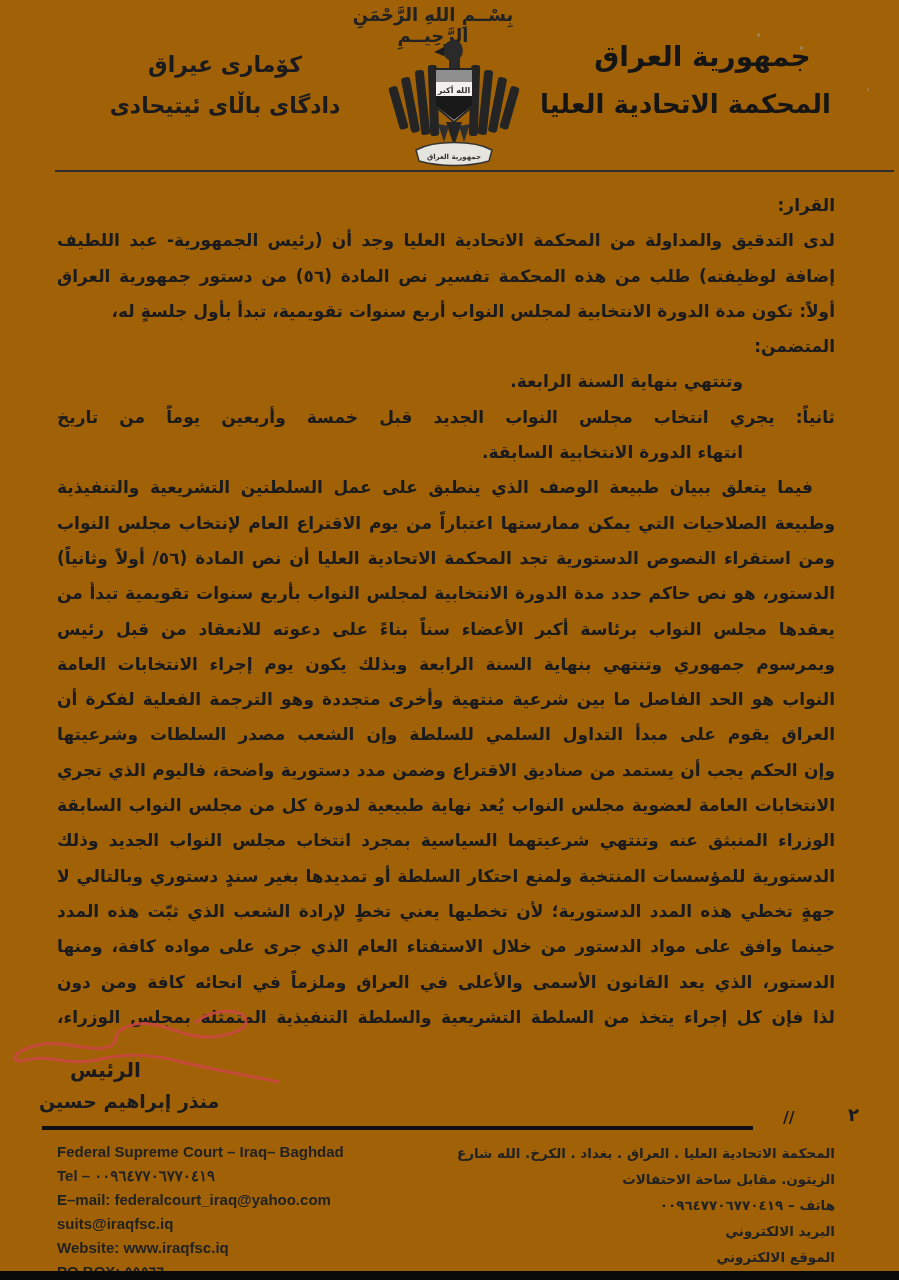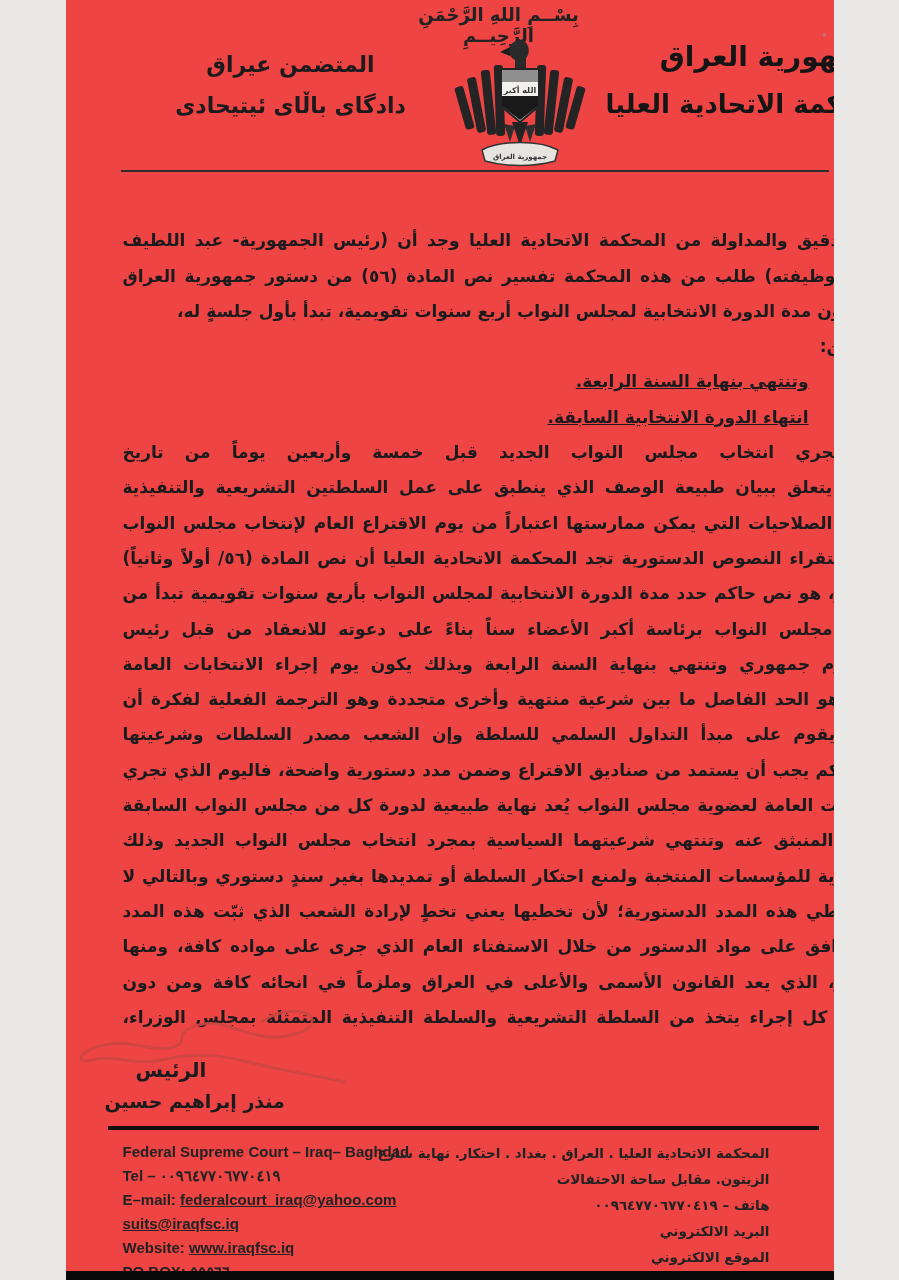--- a/index.html
+++ b/index.html
@@ -1,18 +1,18 @@
 <!DOCTYPE html>
 <html lang="ar"><head>
 <meta charset="utf-8">
 <style>
   html,body{margin:0;padding:0;background:#e9e8e6;}
   .page{
-    position:relative;width:768px;height:1280px;margin:0 auto;
-    background:#ef4444;color:#1b1b1d;overflow:hidden;
+    position:relative;width:899px;height:1280px;margin:0 auto;
+    background:#a16207;color:#1b1b1d;overflow:hidden;
     font-family:"DejaVu Sans","Liberation Sans",sans-serif;
   }
   
   .bismillah{
     position:absolute;left:318px;top:4px;width:230px;text-align:center;
     font-size:18px;font-weight:bold;direction:rtl;color:#222;
   }
   .emblem{position:absolute;left:388px;top:32px;width:132px;height:138px;}
   .hdr-right{position:absolute;left:538px;top:40px;width:295px;direction:rtl;}
   .hdr-right .t1{font-size:28px;font-weight:bold;text-align:center;padding-left:34px;color:#151515;}
@@ -23,33 +23,33 @@
   .hdr-left .k2{font-size:22px;font-weight:bold;margin-top:16px;}
   .hdr-rule{position:absolute;left:55px;right:5px;top:170px;height:2px;background:#2e2e2e;}
   
   .body-text{position:absolute;left:57px;top:188px;width:778px;}
   .bl{
     height:35.3px;line-height:35.3px;font-size:17px;font-weight:bold;
     direction:rtl;overflow:hidden;white-space:normal;color:#1b1b1d;
   }
   .j{text-align:justify;text-align-last:justify;}
   .r{text-align:right;}
-  .pad90{padding-right:92px;text-decoration:underline;}
+  .pad90{padding-right:92px;}
   .ind{text-indent:22px;}
   
   .sig{position:absolute;left:0px;top:1004px;width:300px;height:84px;}
   .pres-title{position:absolute;left:70px;top:1058px;font-size:20px;font-weight:bold;direction:rtl;}
   .pres-name{position:absolute;left:39px;top:1090px;font-size:19px;font-weight:bold;direction:rtl;}
   
   .pg-slashes{position:absolute;left:783px;top:1108px;font-size:16px;font-weight:bold;}
   .pg-num{position:absolute;left:848px;top:1104px;font-size:18px;font-weight:bold;}
   .ftr-rule{position:absolute;left:42px;top:1126px;width:711px;height:4px;background:#101010;}
   .ftr-en{position:absolute;left:57px;top:1140px;width:400px;font-family:"Liberation Sans",sans-serif;}
   .ftr-en .row{font-size:15px;font-weight:bold;line-height:24px;color:#222;}
-  .ftr-en .lnk{text-decoration:underline;text-align:center;}
+  .ftr-en .lnk{text-align:center;}
   .ftr-en .gap{display:inline-block;width:14px;}
   .ftr-ar{position:absolute;right:64px;top:1140px;width:430px;direction:rtl;text-align:right;}
   .ftr-ar .row{font-size:13.5px;font-weight:bold;line-height:26px;color:#222;}
   .bottom-bar{position:absolute;left:0;bottom:0;width:100%;height:9px;background:#0a0a0a;}
   .speck{position:absolute;background:#9a9a9a;border-radius:50%;opacity:.55;}
 </style>
 </head>
 <body>
 
 <div class="page">
@@ -89,39 +89,39 @@
       <text x="66" y="127" font-size="7" font-weight="bold" text-anchor="middle" fill="#333">جمهورية العراق</text>
     </svg>
   </div>
 
   <div class="hdr-right">
     <div class="t1">جمهورية العراق</div>
     <div class="t2">المحكمة الاتحادية العليا</div>
   </div>
 
   <div class="hdr-left">
-    <div class="k1">المتضمن عيراق</div>
+    <div class="k1">كۆمارى عيراق</div>
     <div class="k2">دادگای باڵای ئیتیحادی</div>
   </div>
 
   <div class="hdr-rule"></div>
 
   <div class="speck" style="left:757px;top:33px;width:3px;height:4px;"></div>
   <div class="speck" style="left:800px;top:46px;width:3px;height:4px;"></div>
   <div class="speck" style="left:867px;top:88px;width:2px;height:3px;"></div>
 
   <div class="body-text">
     <div class="bl r">القرار:</div>
     <div class="bl j">لدى التدقيق والمداولة من المحكمة الاتحادية العليا وجد أن (رئيس الجمهورية- عبد اللطيف جمال رشيد/</div>
     <div class="bl j">إضافة لوظيفته) طلب من هذه المحكمة تفسير نص المادة (٥٦) من دستور جمهورية العراق لسنة ٢٠٠٥،</div>
     <div class="bl r">أولاً: تكون مدة الدورة الانتخابية لمجلس النواب أربع سنوات تقويمية، تبدأ بأول جلسةٍ له،</div>
     <div class="bl r">المتضمن:</div>
     <div class="bl r pad90">وتنتهي بنهاية السنة الرابعة.</div>
+    <div class="bl j">ثانياً: يجري انتخاب مجلس النواب الجديد قبل خمسة وأربعين يوماً من تاريخ</div>
     <div class="bl r pad90">انتهاء الدورة الانتخابية السابقة.</div>
-    <div class="bl j">ثانياً: يجري انتخاب مجلس النواب الجديد قبل خمسة وأربعين يوماً من تاريخ</div>
     <div class="bl j ind">فيما يتعلق ببيان طبيعة الوصف الذي ينطبق على عمل السلطتين التشريعية والتنفيذية</div>
     <div class="bl j">وطبيعة الصلاحيات التي يمكن ممارستها اعتباراً من يوم الاقتراع العام لإنتخاب مجلس النواب الجديد.</div>
     <div class="bl j">ومن استقراء النصوص الدستورية تجد المحكمة الاتحادية العليا أن نص المادة (٥٦/ أولاً وثانياً) من</div>
     <div class="bl j">الدستور، هو نص حاكم حدد مدة الدورة الانتخابية لمجلس النواب بأربع سنوات تقويمية تبدأ من أول جلسة</div>
     <div class="bl j">يعقدها مجلس النواب برئاسة أكبر الأعضاء سناً بناءً على دعوته للانعقاد من قبل رئيس الجمهورية</div>
     <div class="bl j">وبمرسوم جمهوري وتنتهي بنهاية السنة الرابعة وبذلك يكون يوم إجراء الانتخابات العامة لعضوية مجلس</div>
     <div class="bl j">النواب هو الحد الفاصل ما بين شرعية منتهية وأخرى متجددة وهو الترجمة الفعلية لفكرة أن نظام الحكم في</div>
     <div class="bl j">العراق يقوم على مبدأ التداول السلمي للسلطة وإن الشعب مصدر السلطات وشرعيتها</div>
     <div class="bl j">وإن الحكم يجب أن يستمد من صناديق الاقتراع وضمن مدد دستورية واضحة، فاليوم الذي تجري فيه</div>
     <div class="bl j">الانتخابات العامة لعضوية مجلس النواب يُعد نهاية طبيعية لدورة كل من مجلس النواب السابقة ومجلس</div>
@@ -157,21 +157,21 @@
       <span class="lnk">suits@iraqfsc.iq</span>
     </div>
     <div class="row">
       <span>Website:</span>
       <span class="lnk">www.iraqfsc.iq</span>
     </div>
     <div class="row">PO.BOX: ٥٥٥٦٦</div>
   </div>
 
   <div class="ftr-ar">
-    <div class="row">المحكمة الاتحادية العليا . العراق . بغداد . احتكار. نهاية شارع الزيتون. مقابل ساحة الاحتفالات</div>
+    <div class="row">المحكمة الاتحادية العليا . العراق . بغداد . الكرخ. الله شارع الزيتون. مقابل ساحة الاحتفالات</div>
     <div class="row">هاتف – ٠٠٩٦٤٧٧٠٦٧٧٠٤١٩</div>
     <div class="row">البريد الالكتروني</div>
     <div class="row">الموقع الالكتروني</div>
     <div class="row">ص . ب –٥٥٥٦٦</div>
   </div>
 
   <div class="bottom-bar"></div>
 </div>
 
 </body></html>

